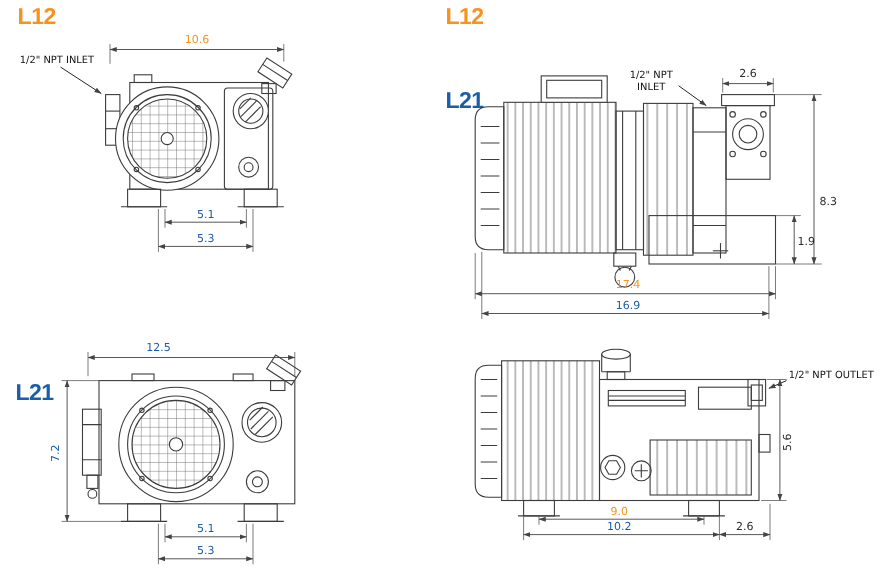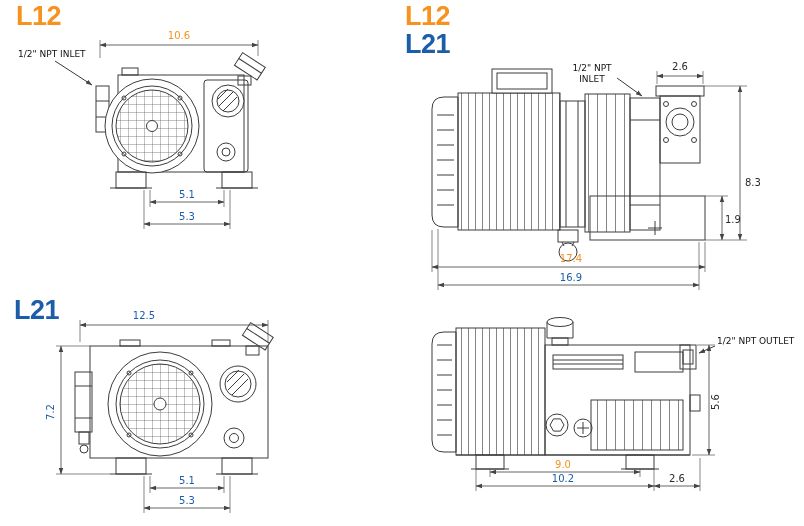--- a/index.html
+++ b/index.html
@@ -1,23 +1,23 @@
 <!DOCTYPE html>
 <html style="--orange: #F6921E; --blue: #1B5DA9; --ink: #2A2A2A;"><head>
 <meta charset="utf-8">
 <style>
   :root { --orange:#F6921E; --blue:#1B5DA9; --ink:#2A2A2A; }
   html,body { margin:0; padding:0; background:#fff; }
   body { width:804px; height:526px; position:relative; overflow:hidden;
          font-family:"Liberation Sans", sans-serif; }
   .canvas { position:absolute; left:0; top:0; width:804px; height:526px; background:#fff; }
   .quad { position:absolute; }
-  .title { position:absolute; font-weight:bold; font-size:27px; line-height:28px; letter-spacing:-0.5px;text-align:center; }
+  .title { position:absolute; font-weight:bold; font-size:21px; line-height:28px; letter-spacing:-0.5px;text-align:center; }
   .title.o { color:var(--orange); }
-  .title.b { color:var(--blue); }
+  .title.b { color:var(--blue);margin-top:48px; }
   text { font-family:"DejaVu Sans", sans-serif; }
   .dimtxt { font-size:10px; fill:var(--ink); }
   .dimtxt.o { fill:var(--orange); }
   .dimtxt.b { fill:var(--blue); }
   .lbl { font-size:9px; fill:#111; }
   .ext { stroke:#555; stroke-width:0.7; }
   .dim { stroke:#555; stroke-width:0.9; }
   .leader { stroke:#222; stroke-width:0.9; }
 </style>
 </head>

